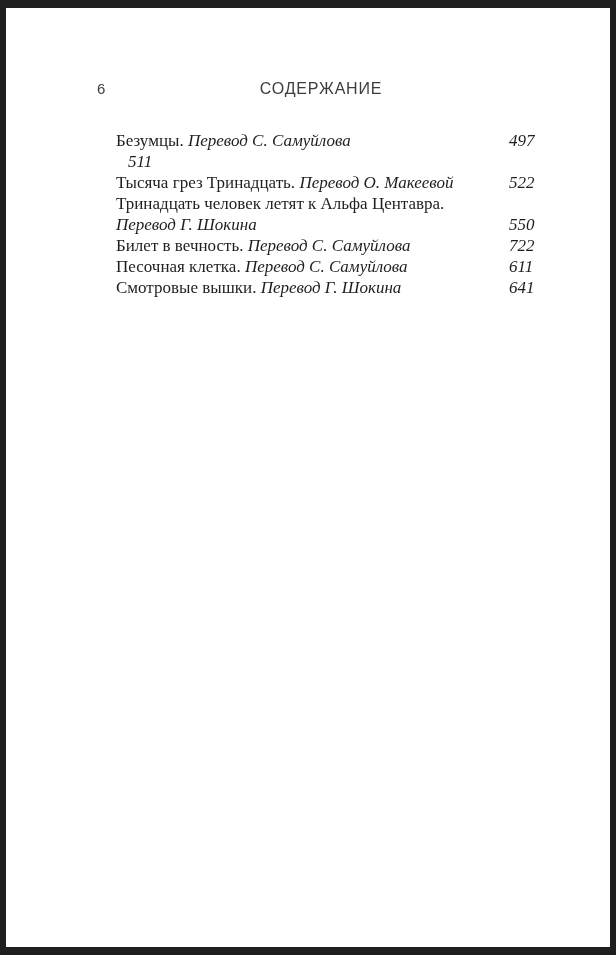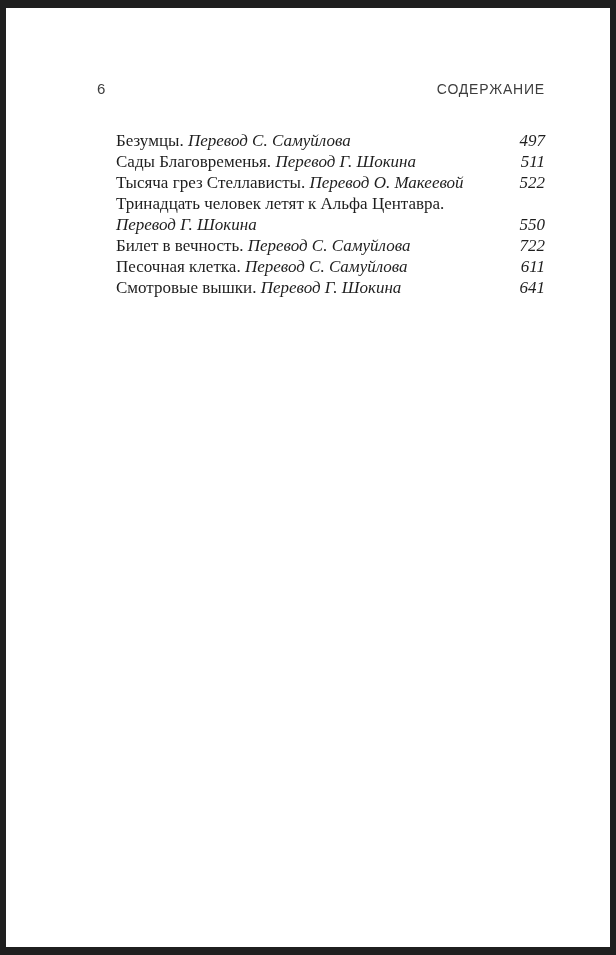--- a/index.html
+++ b/index.html
@@ -28,22 +28,22 @@
     color: #3d3d3d;
   }
   .page-number {
     position: absolute;
     left: 0;
     top: 0;
     font-size: 15px;
     line-height: 18px;
   }
   .header-title {
-    text-align: right;
-    font-size: 14px;
+    text-align: center;
+    font-size: 16px;
     line-height: 18px;
     letter-spacing: 0.8px;
   }
 
   .toc {
     margin-top: 32px;
     margin-left: 19px;
     font-family: "Liberation Serif", serif;
     font-size: 17px;
     line-height: 21px;
@@ -52,21 +52,21 @@
   .toc-row {
     display: flex;
     justify-content: space-between;
     align-items: baseline;
     gap: 16px;
   }
   .toc-title { white-space: pre-wrap; }
   .t-it { font-style: italic; }
   .toc-page {
     font-style: italic;
-    text-align: right;
+    text-align: left;
     min-width: 36px;
     padding-left: 12px;
     flex-shrink: 0;
   }
 </style>
 </head>
 <body>
 
 <div class="book-page">
   <div class="content">
@@ -77,26 +77,25 @@
     </div>
 
     <div class="toc">
 
       <div class="toc-row">
         <span class="toc-title"><span>Безумцы. </span><span class="t-it">Перевод С. Самуйлова</span></span>
         <span class="toc-page">497</span>
       </div>
 
       <div class="toc-row">
-        <span class="toc-title"><span>Сады Благовременья. </span><span class="t-it">Перевод Г. Шокина</span></span>
         <span class="toc-page">511</span>
       </div>
 
       <div class="toc-row">
-        <span class="toc-title"><span>Тысяча грез Стеллависты. </span><span class="t-it">Перевод О. Макеевой</span></span>
+        <span class="toc-title"><span>Тысяча грез Тринадцать. </span><span class="t-it">Перевод О. Макеевой</span></span>
         <span class="toc-page">522</span>
       </div>
 
       <div class="toc-row">
         <span class="toc-title"><span>Тринадцать человек летят к Альфа Центавра.</span><span class="t-it"></span></span>
         <span class="toc-page"></span>
       </div>
 
       <div class="toc-row">
         <span class="toc-title"><span></span><span class="t-it">Перевод Г. Шокина</span></span>

